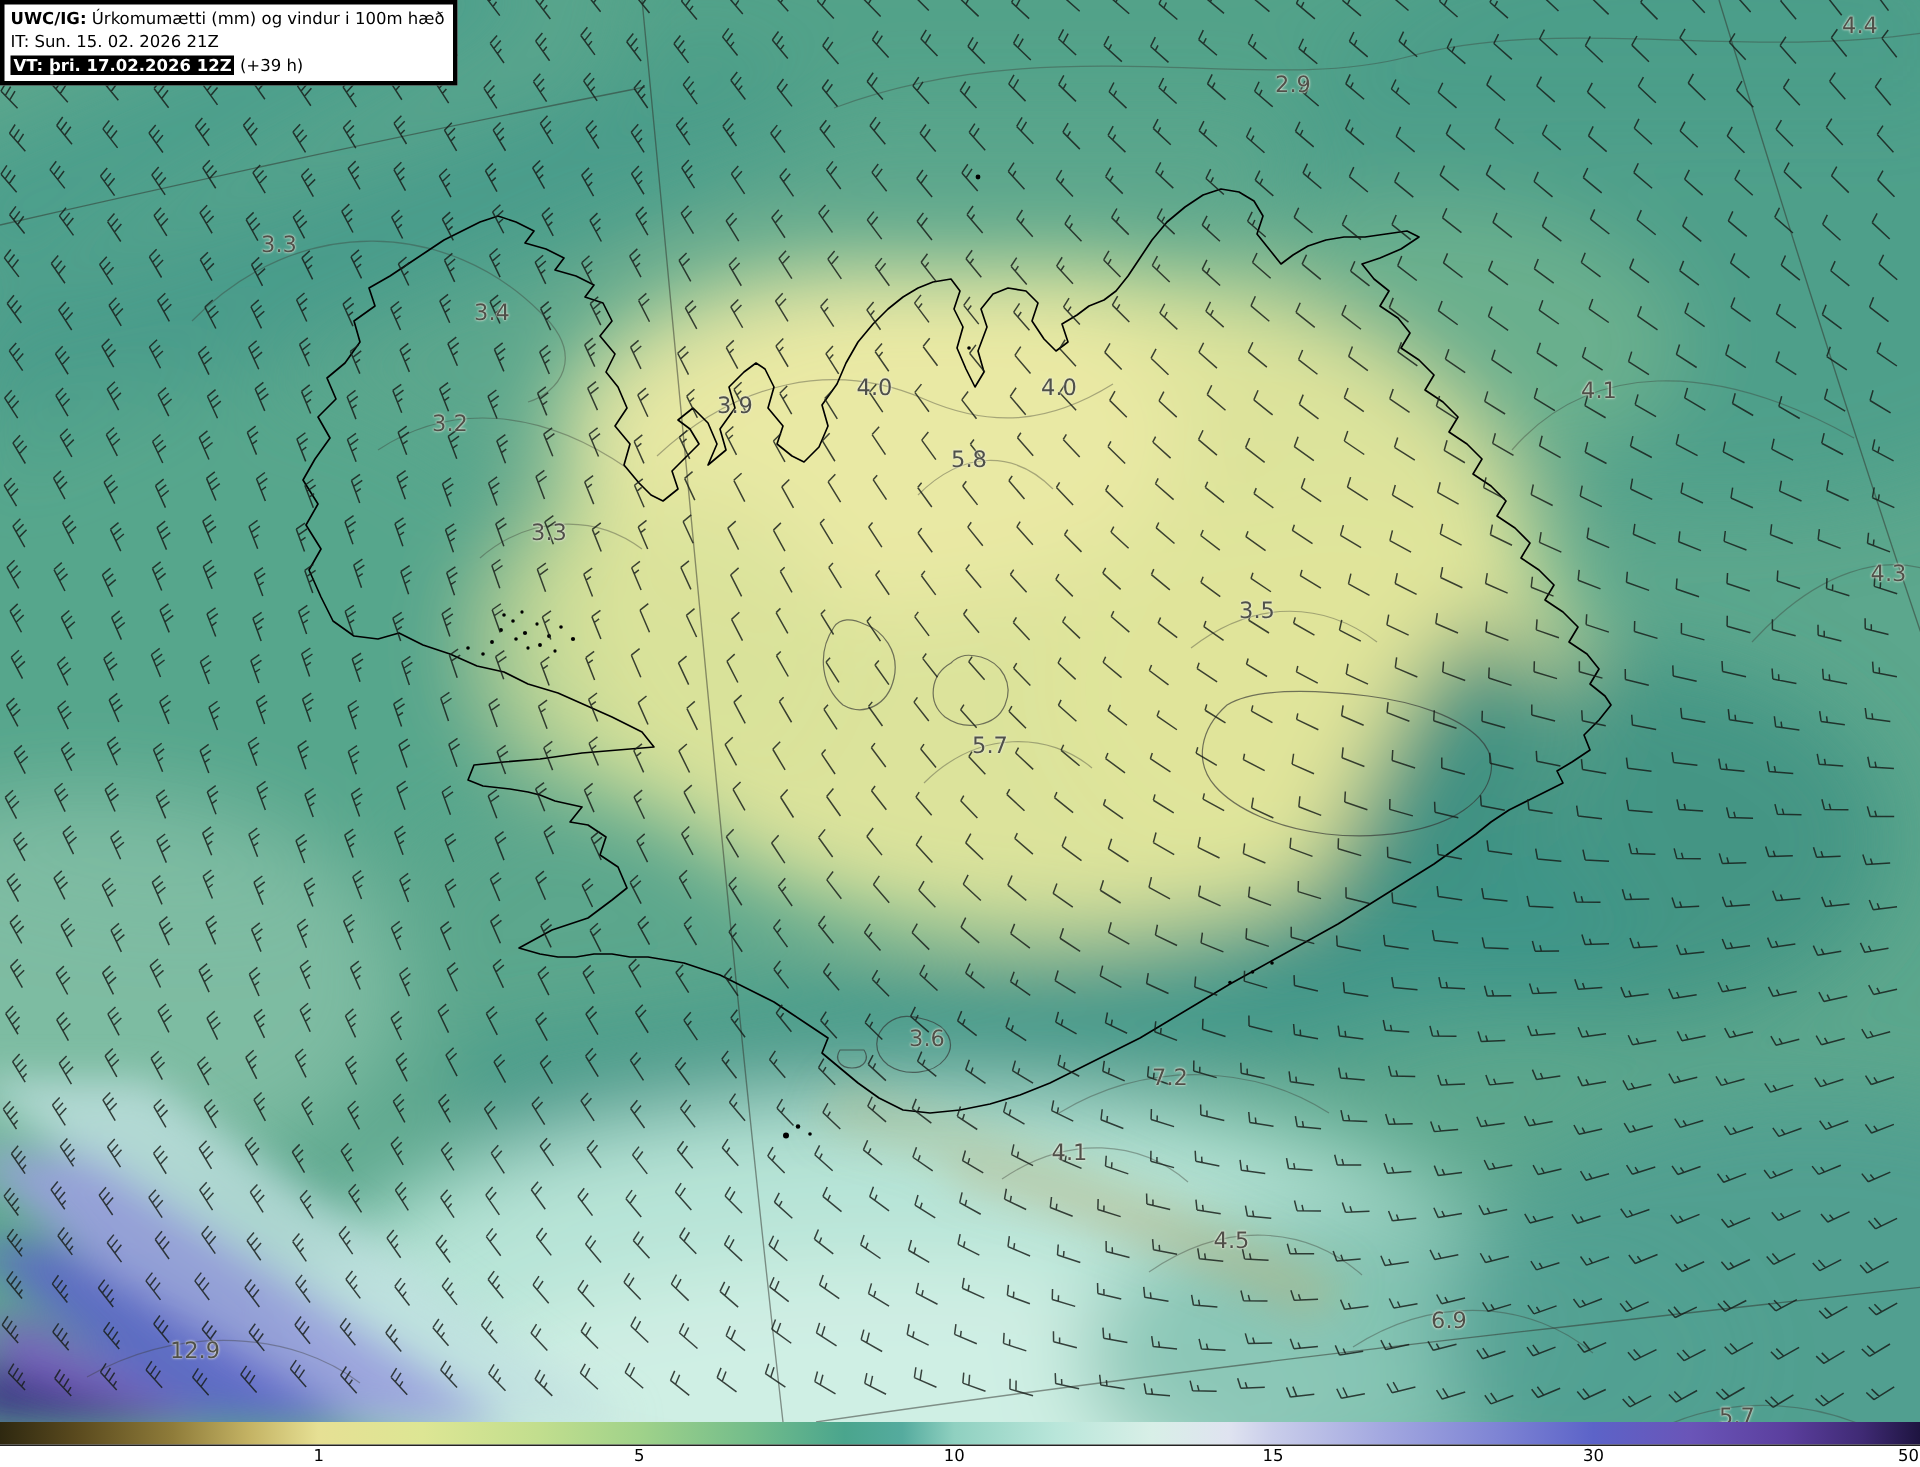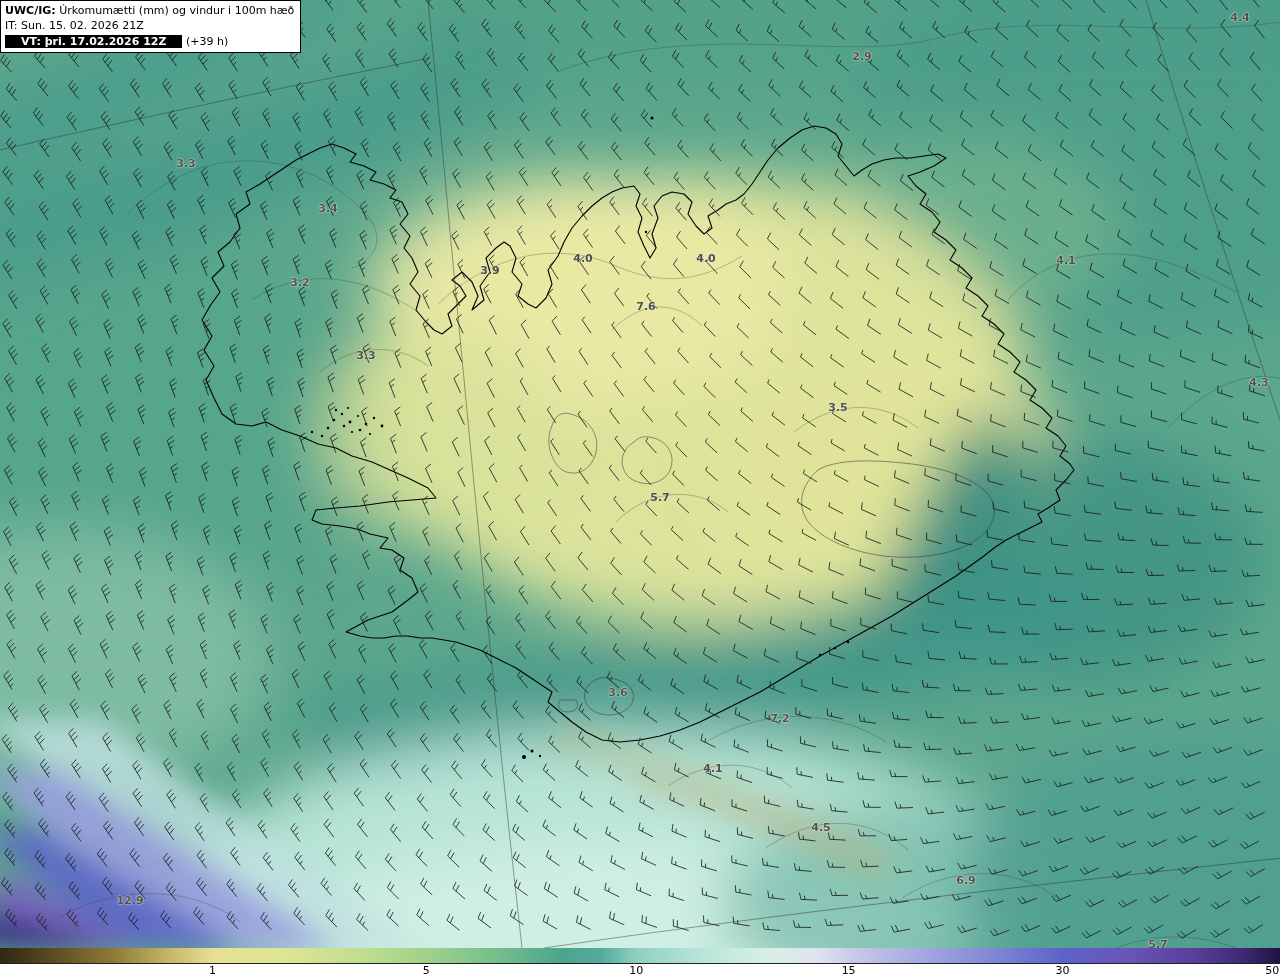--- a/index.html
+++ b/index.html
@@ -3,26 +3,26 @@
 <meta charset="utf-8">
 <style>
   html,body{margin:0;padding:0;background:#fff;}
   .stage{position:relative;width:1280px;height:978px;overflow:hidden;background:#fff;
          font-family:"DejaVu Sans","Liberation Sans",sans-serif;}
   .map{position:absolute;top:0;left:0;width:1280px;height:948px;overflow:hidden;}
   .layer{position:absolute;top:0;left:0;width:1280px;height:948px;}
   #field-svg{z-index:0;}
   #overlay-svg{z-index:2;}
   #contour-labels{position:absolute;top:0;left:0;width:1280px;height:948px;z-index:3;pointer-events:none;}
-  .clabel{position:absolute;transform:translate(-50%,-50%);font-size:11px;color:#4f5049;
-          text-shadow:0 0 2px rgba(240,240,228,.95),0 0 1px rgba(240,240,228,.9);white-space:nowrap;font-weight:bold;}
-  .title-box{position:absolute;top:0;left:0;z-index:5;background:#fff;border:1px solid #000000;
+  .clabel{position:absolute;transform:translate(-50%,-50%);font-size:15px;color:#4f5049;
+          text-shadow:0 0 2px rgba(240,240,228,.95),0 0 1px rgba(240,240,228,.9);white-space:nowrap;}
+  .title-box{position:absolute;top:0;left:0;z-index:5;background:#fff;border:3px solid #000000;
              padding:2px 6px 3px 4px;font-size:11px;line-height:1.4;color:#000;white-space:nowrap;}
   .title-box .b{font-weight:bold;}
-  .title-box .hl{background:#000;color:#fff;font-weight:bold;padding:0 16px;}
+  .title-box .hl{background:#000;color:#fff;font-weight:bold;padding:0 2px;}
   .legend{position:absolute;left:0;top:948px;width:1280px;height:30px;background:#fff;}
   #legend-bar{position:absolute;left:0;top:0;width:1280px;height:15px;border-bottom:1px solid #222;}
   #legend-ticks{position:absolute;left:0;top:0;width:1280px;height:30px;}
   .ltick{position:absolute;top:16px;transform:translateX(-50%);font-size:11px;color:#000;}
 </style>
 </head>
 <body>
 
 <div class="stage">
   <div class="map">
@@ -139,21 +139,21 @@
         <span class="clabel" style="left: 1240px; top: 17px;">4.4</span>
         <span class="clabel" style="left: 186px; top: 163px;">3.3</span>
         <span class="clabel" style="left: 316px; top: 208px; margin-left: 12px;">3.4</span>
         <span class="clabel" style="left: 300px; top: 282px;">3.2</span>
         <span class="clabel" style="left: 490px; top: 270px;">3.9</span>
         <span class="clabel" style="left: 583px; top: 258px;">4.0</span>
         <span class="clabel" style="left: 706px; top: 258px;">4.0</span>
         <span class="clabel" style="left: 1066px; top: 260px;">4.1</span>
         <span class="clabel" style="left: 1222px; top: 382px; margin-left: 37px;">4.3</span>
         <span class="clabel" style="left: 366px; top: 355px;">3.3</span>
-        <span class="clabel" style="left: 646px; top: 306px;">7.6</span>
+        <span class="clabel" style="left: 646px; top: 306px;">5.8</span>
         <span class="clabel" style="left: 838px; top: 407px;">3.5</span>
         <span class="clabel" style="left: 660px; top: 497px;">5.7</span>
         <span class="clabel" style="left: 618px; top: 692px;">3.6</span>
         <span class="clabel" style="left: 780px; top: 718px; text-align: center;">7.2</span>
         <span class="clabel" style="left: 713px; top: 768px;">4.1</span>
         <span class="clabel" style="left: 821px; top: 827px;">4.5</span>
         <span class="clabel" style="left: 966px; top: 880px;">6.9</span>
         <span class="clabel" style="left: 130px; top: 900px;">12.9</span>
         <span class="clabel" style="left: 1158px; top: 944px;">5.7</span>
       </div>

